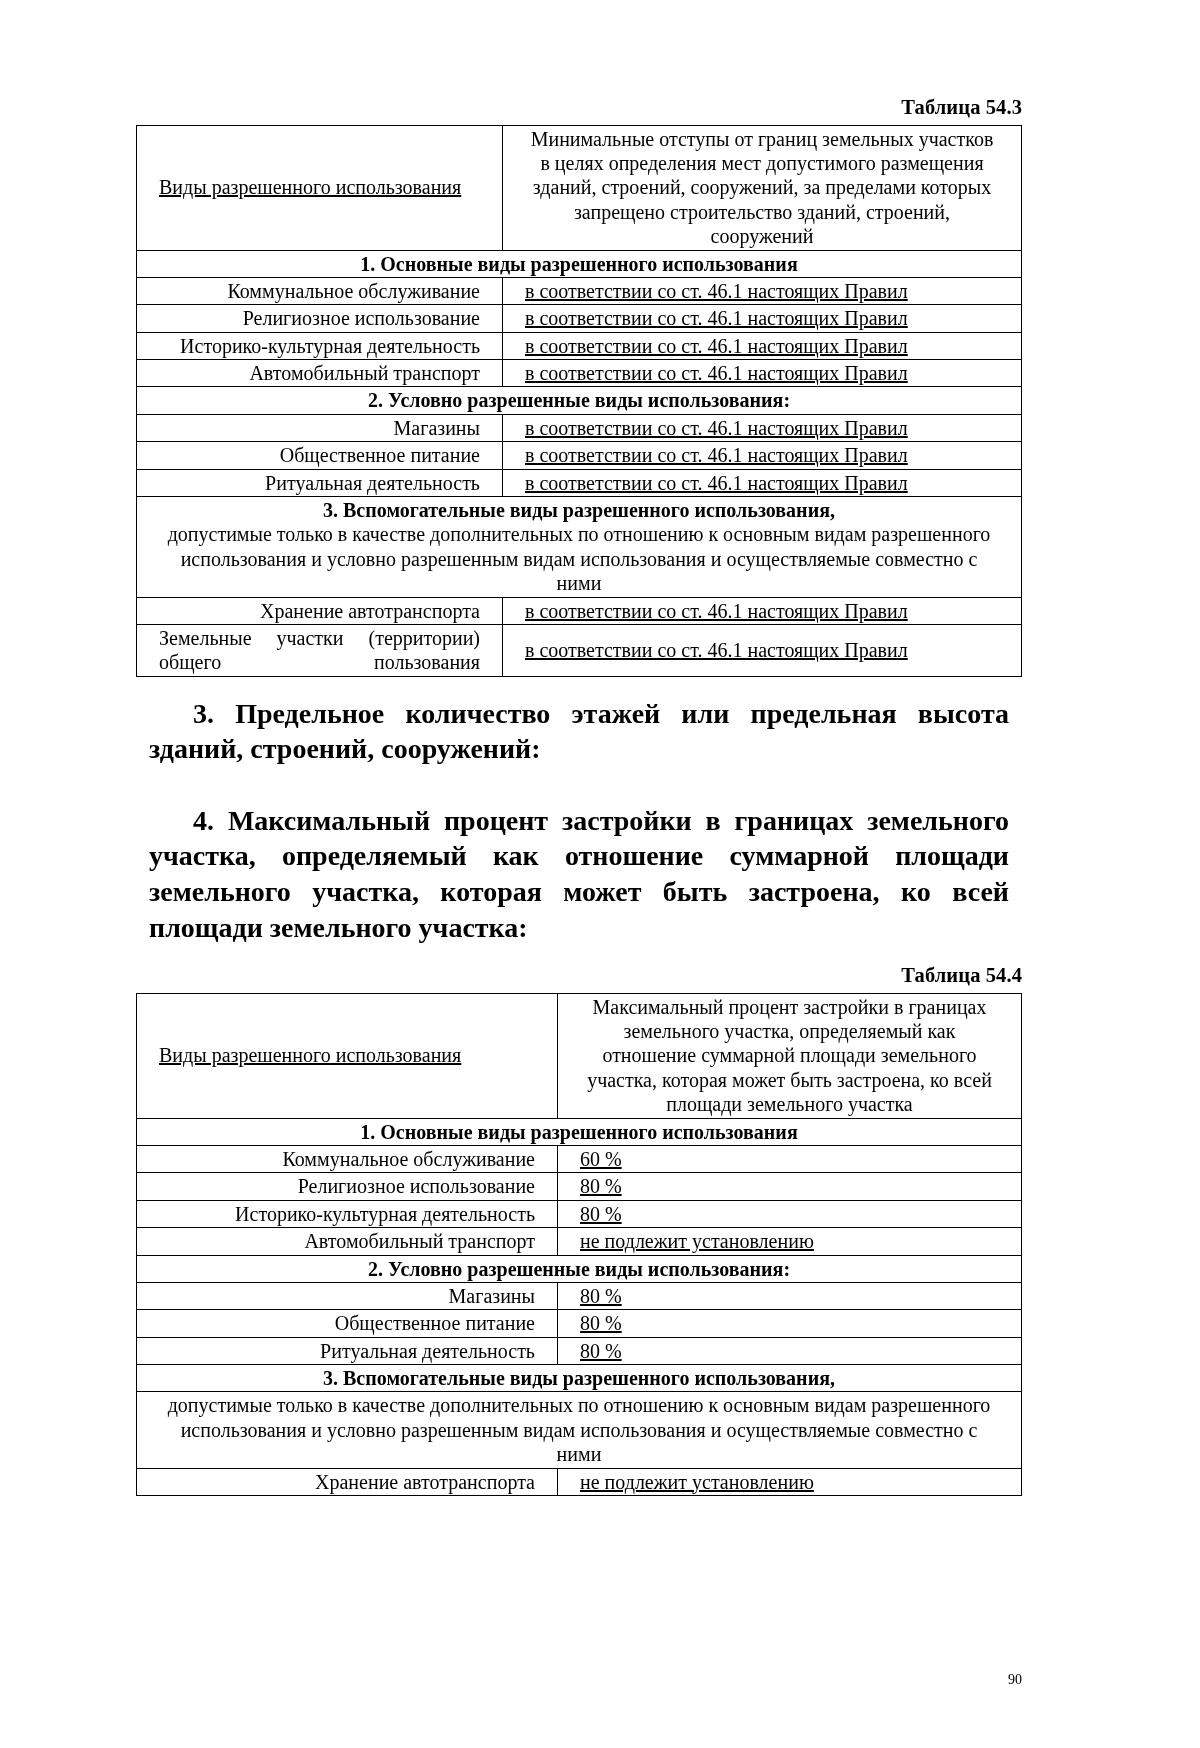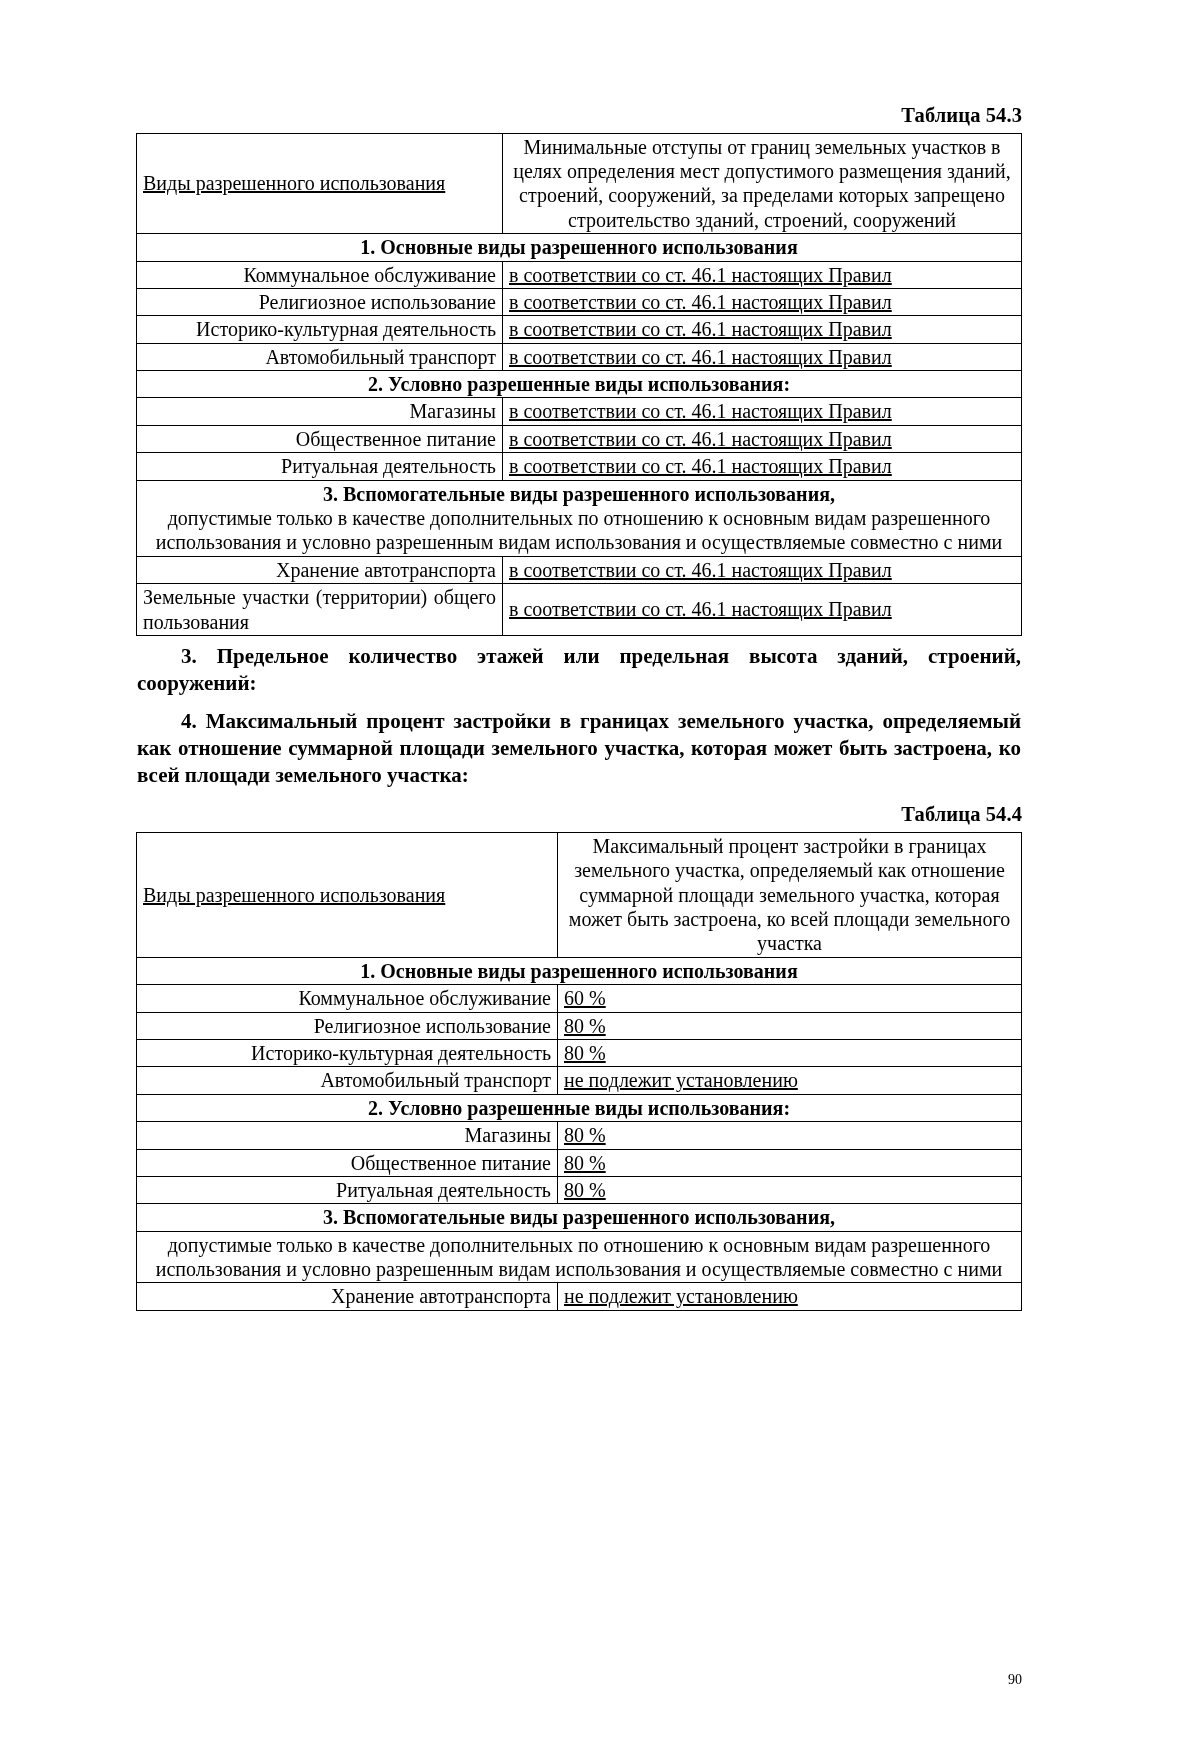--- a/index.html
+++ b/index.html
@@ -27,34 +27,34 @@
     left: 136px;
     top: 96px;
     width: 886px;
   }
 
   .table-caption {
     text-align: right;
     font-weight: bold;
     font-size: 20.5px;
     line-height: 1.15;
-    margin: 8px 0 5px 0;
+    margin: 0 0 5px 0;
     letter-spacing: 0.1px;
   }
 
   table.doc-table {
     border-collapse: collapse;
     width: 886px;
     table-layout: fixed;
     font-size: 20px;
     line-height: 1.22;
   }
   table.doc-table td {
     border: 1.5px solid #000;
-    padding: 1px 6px;
+    padding: 1px 22px;
     vertical-align: middle;
   }
   .col-left-1 { width: 366px; }
   .col-left-2 { width: 421px; }
 
   .hdr-cell-left {
     padding: 6px 8px;
     text-decoration: underline;
   }
   .hdr-cell-right {
@@ -86,22 +86,22 @@
     text-align: justify;
     text-align-last: justify;
   }
   td.cell-value {
     text-align: left;
     padding-left: 10px;
     text-decoration: underline;
   }
 
   p.body-para {
-    margin: 1px;
-    font-size: 21px;
+    margin: 13px;
+    font-size: 28px;
     line-height: 1.27;
     text-align: justify;
     text-indent: 44px;
   }
   p.body-para.bold {
     font-weight: bold;
   }
   .spacer-6 { height: 6px; }
   .spacer-10 { height: 10px; }
 

